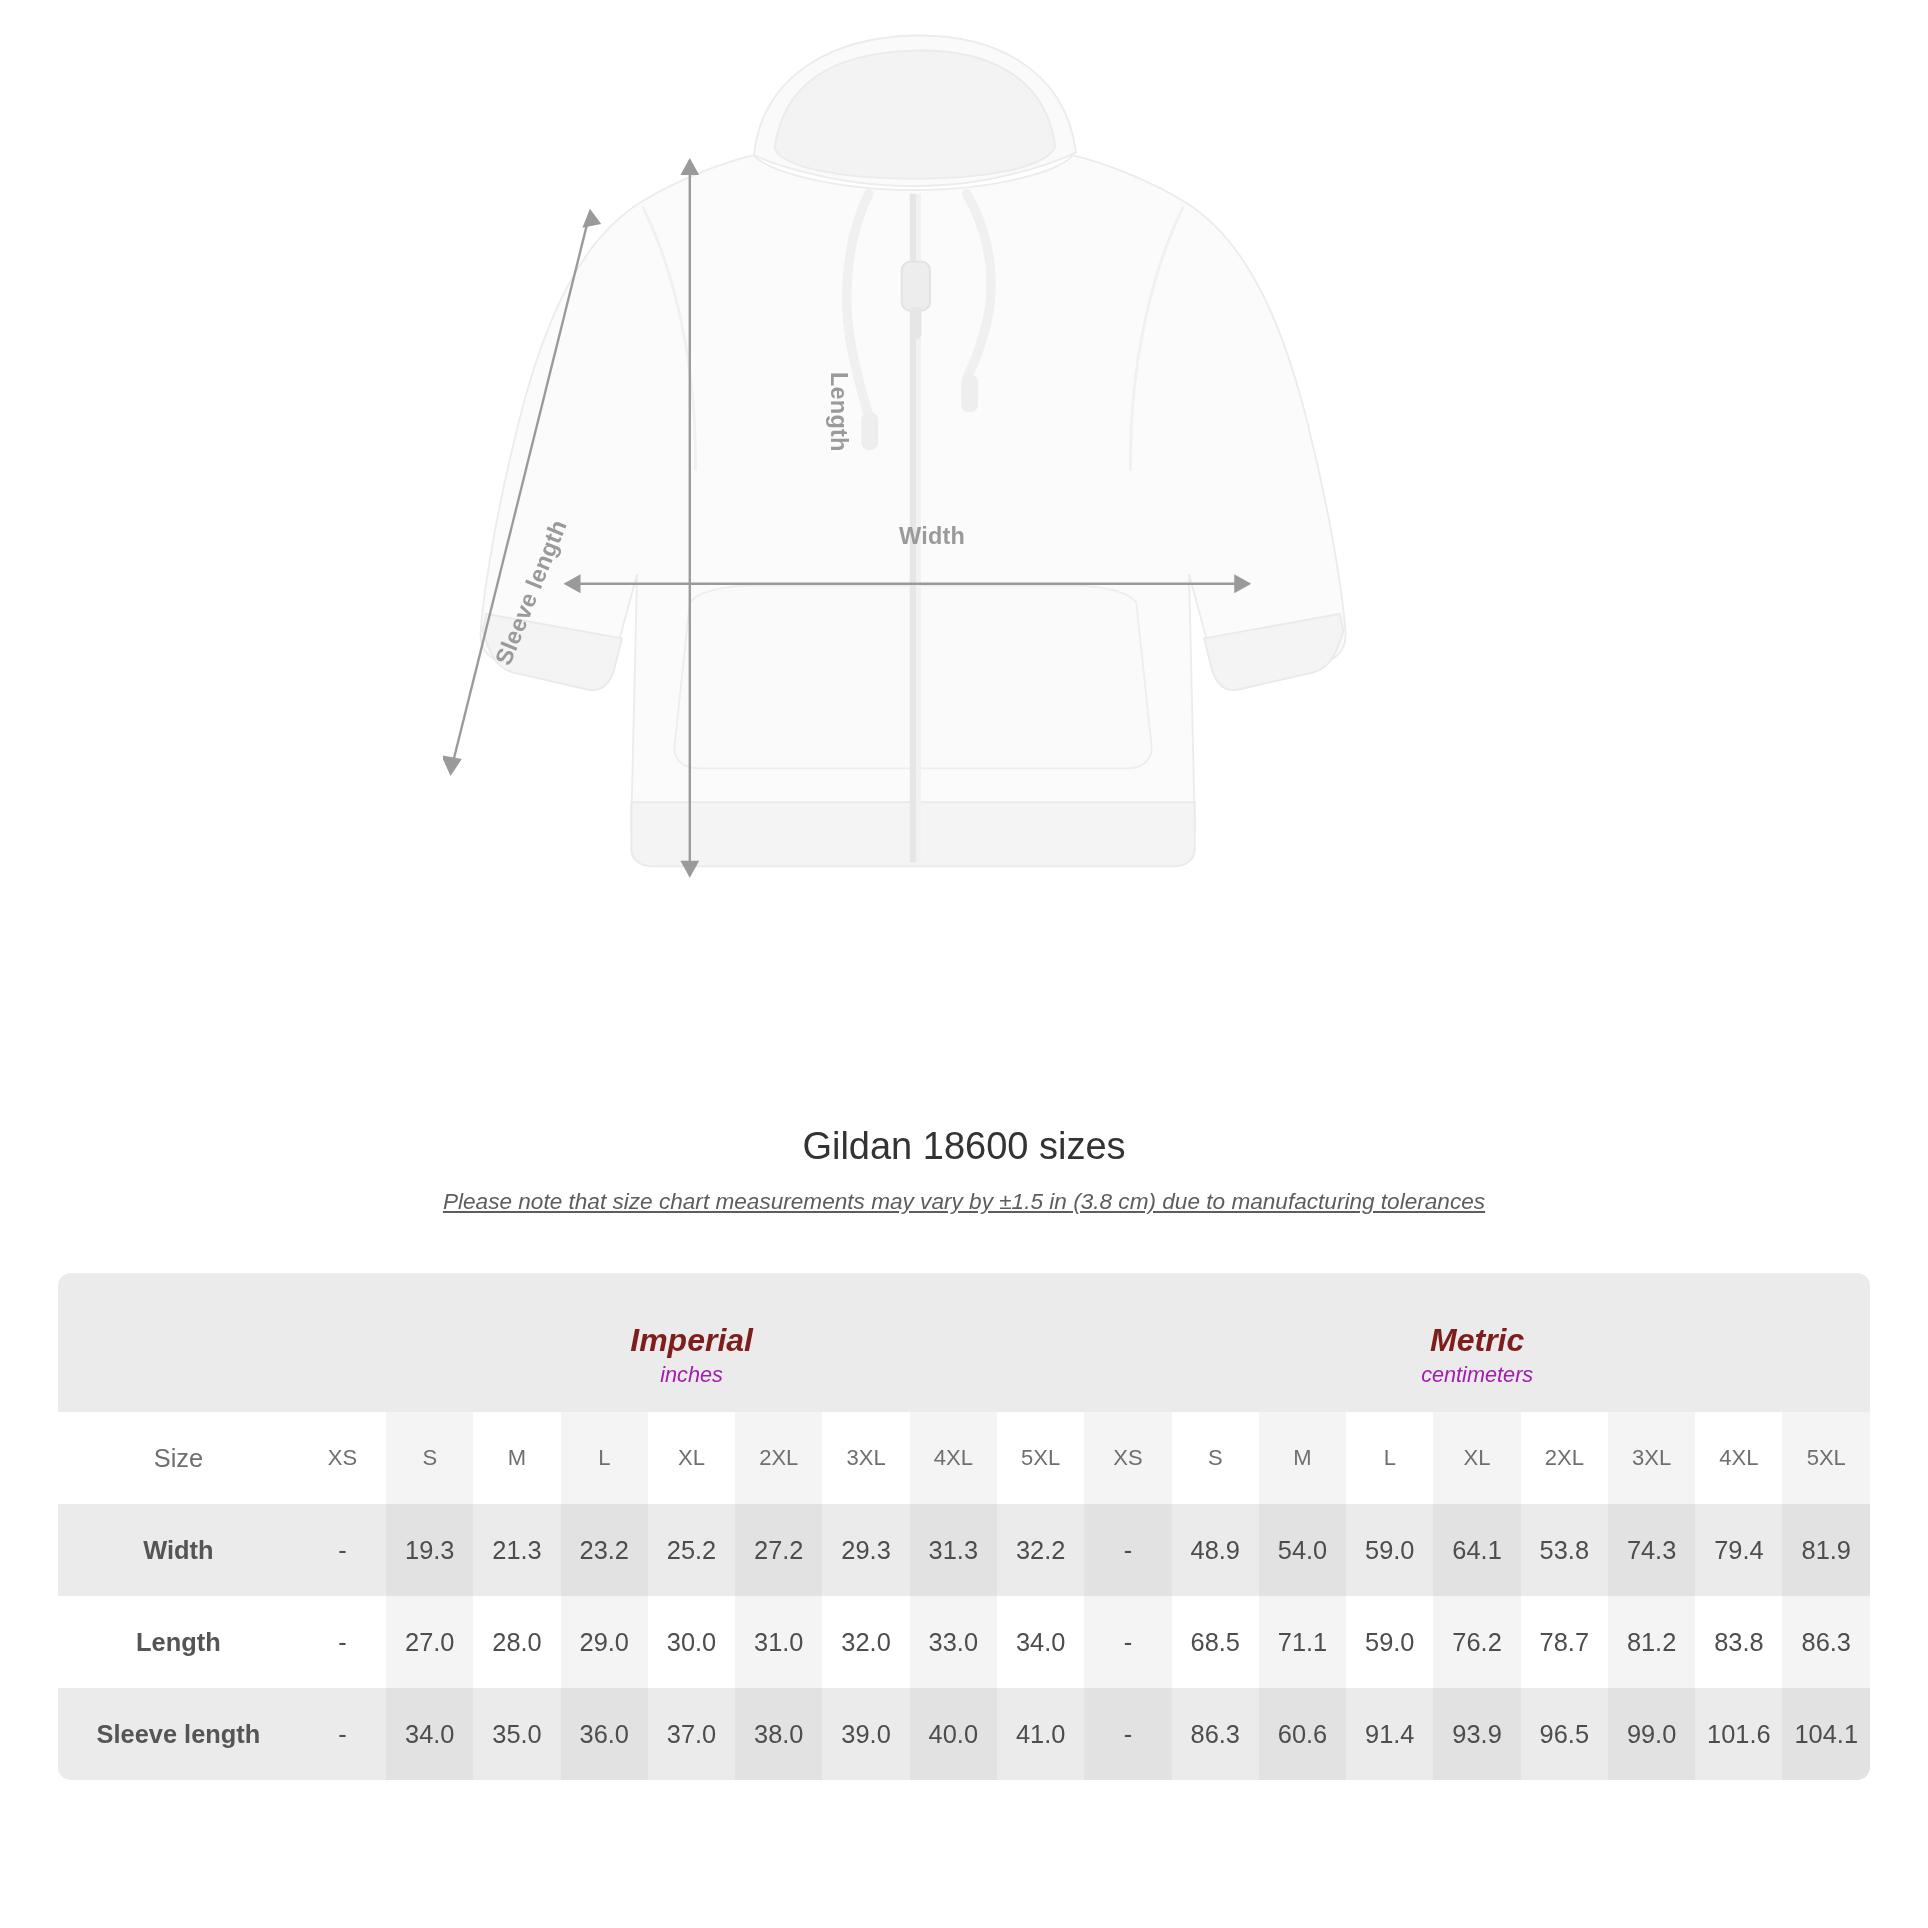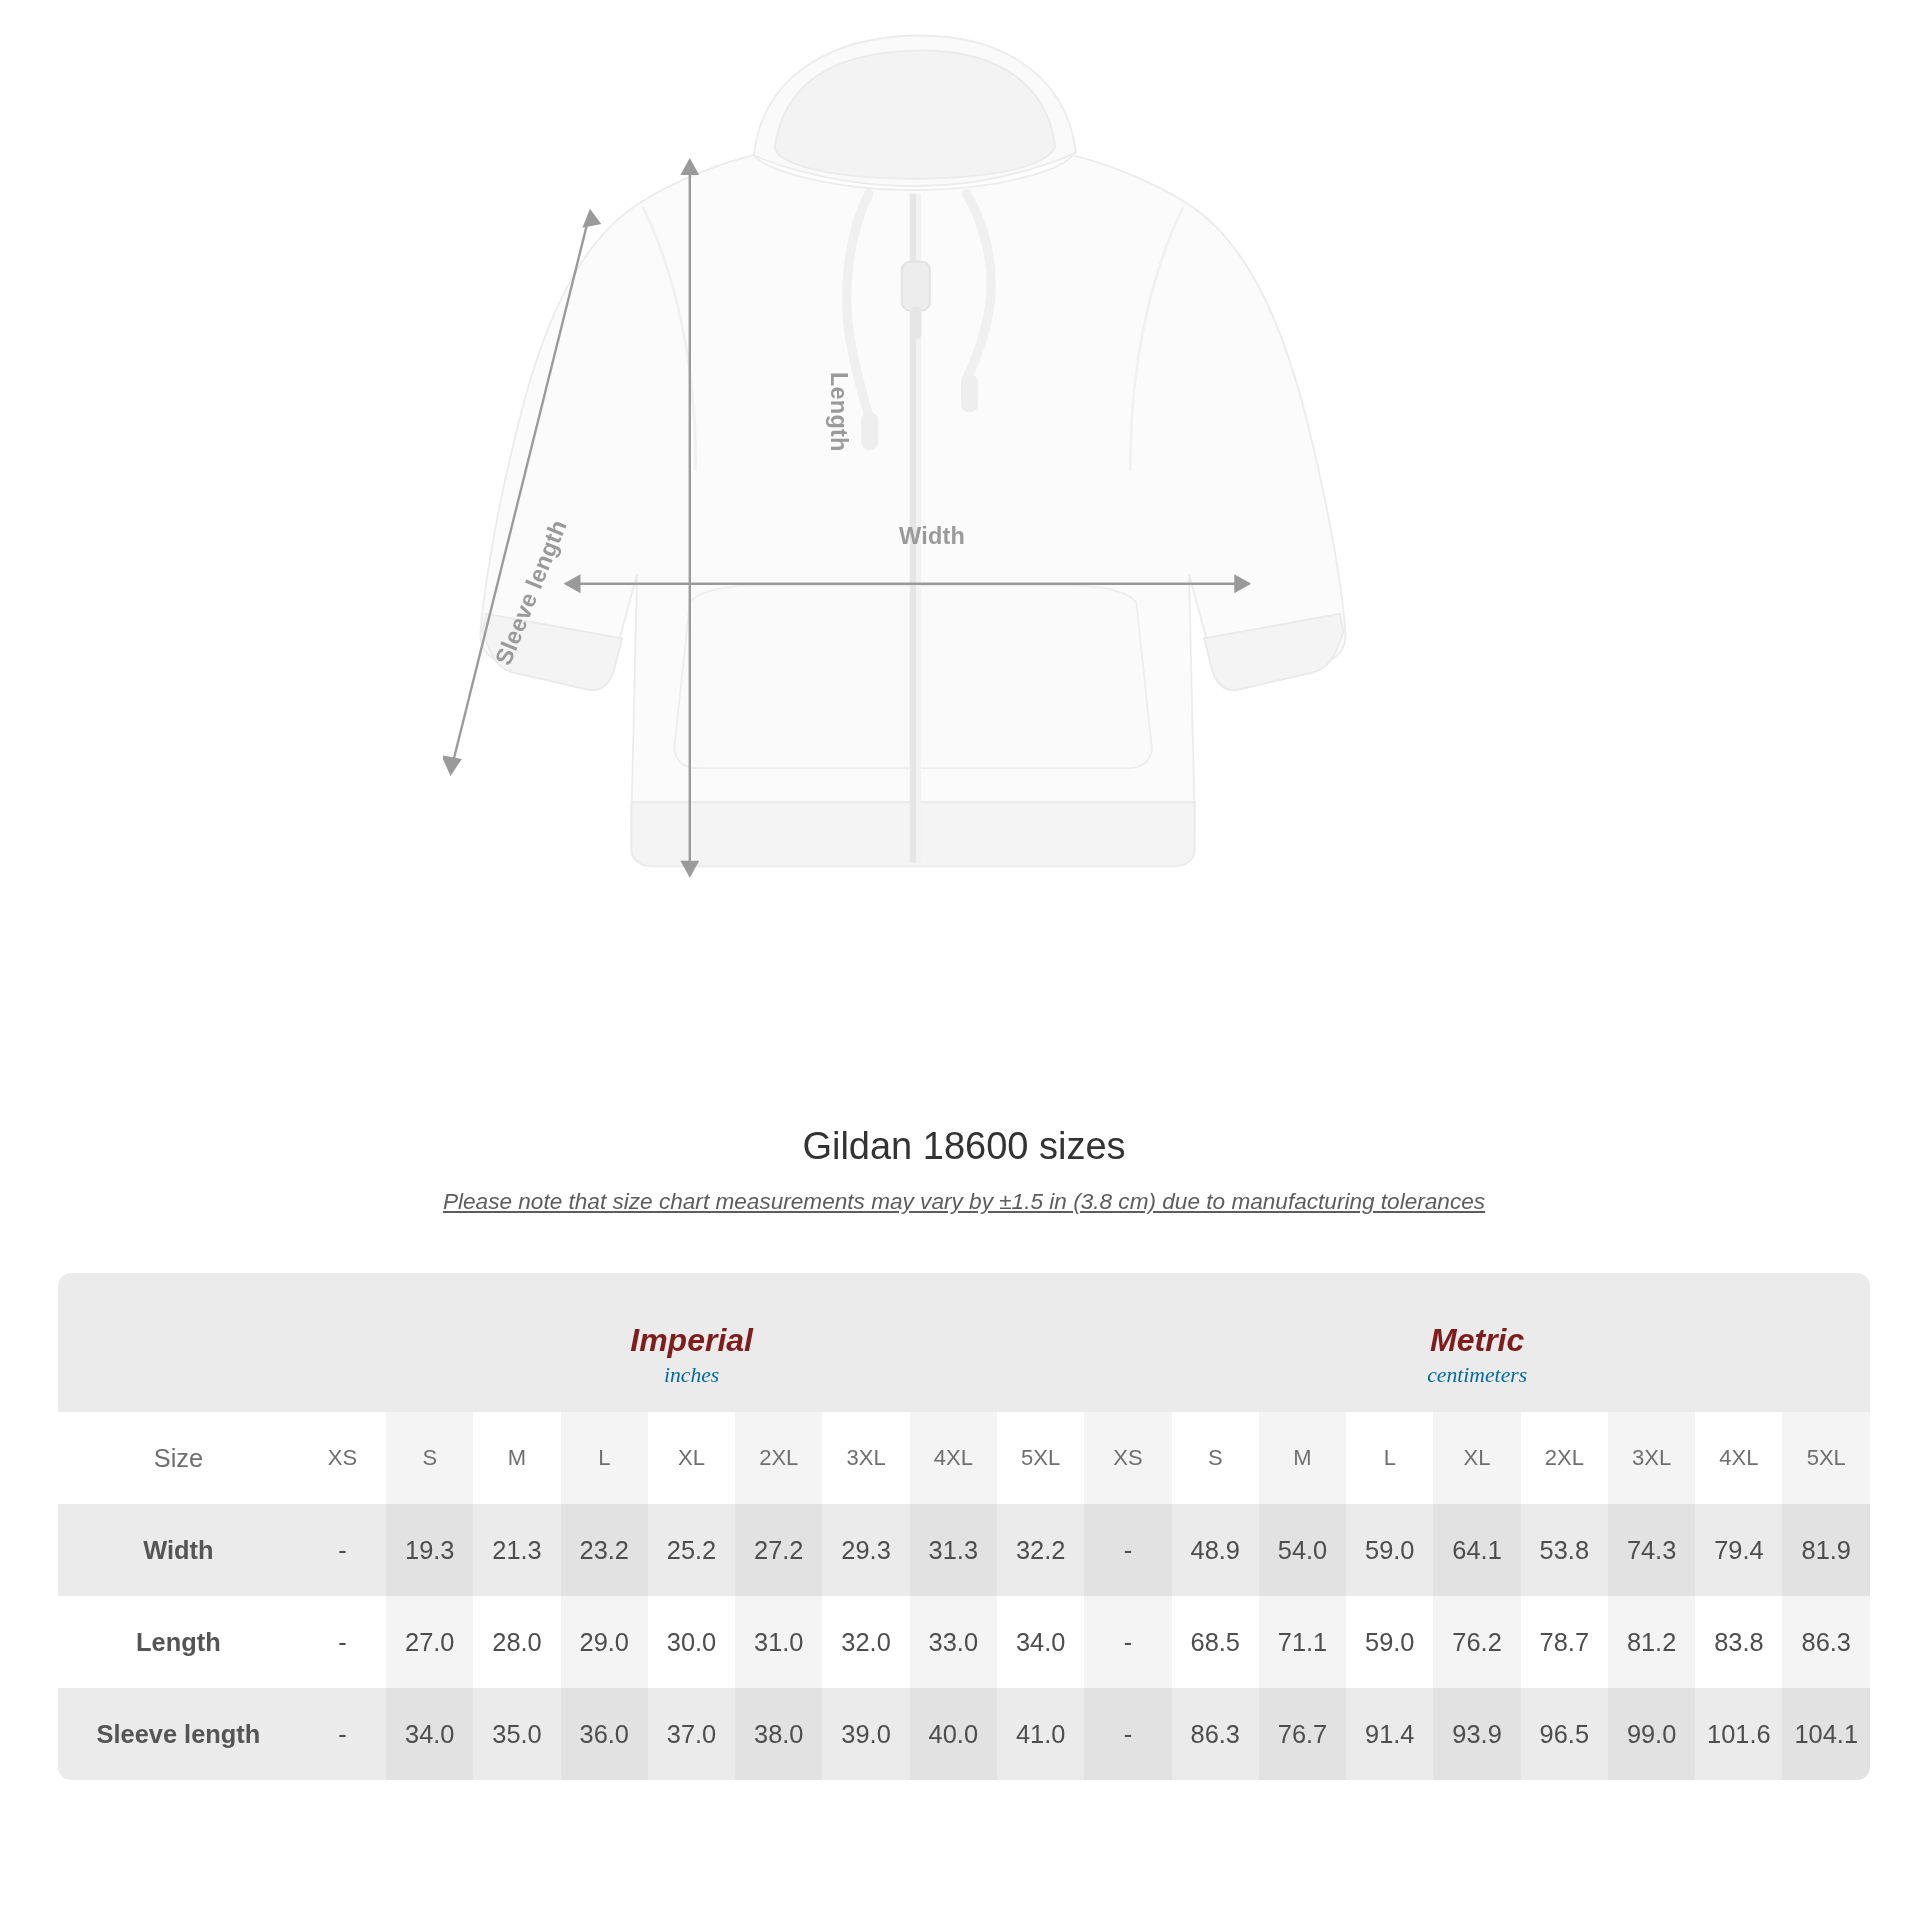--- a/index.html
+++ b/index.html
@@ -108,23 +108,22 @@
     font-size: 32px;
     font-style: italic;
     font-weight: bold;
     color: #7f1d1d;
     line-height: 1.15;
     margin-top: 28px;
   }
   .unit-head .unit-sub {
     font-size: 21.7px;
     font-style: italic;
-    color: #0369a1;
+    color: #a21caf;
     line-height: 1.5;
-    font-family: Liberation Serif, serif;
   }
   .hdr-row td {
     height: 90px;
     font-size: 22px;
     font-weight: bold;
     color: #6f6f6f;
     background: #ffffff;
   }
   .hdr-row td.rowlabel {
     font-size: 25.4px;
@@ -311,21 +310,21 @@
           <td class="cell-alt">34.0</td>
           <td>35.0</td>
           <td class="cell-alt">36.0</td>
           <td>37.0</td>
           <td class="cell-alt">38.0</td>
           <td>39.0</td>
           <td class="cell-alt">40.0</td>
           <td>41.0</td>
           <td class="cell-alt">-</td>
           <td>86.3</td>
-          <td class="cell-alt">76.7</td>
+          <td class="cell-alt">60.6</td>
           <td>91.4</td>
           <td class="cell-alt">93.9</td>
           <td>96.5</td>
           <td class="cell-alt">99.0</td>
           <td>101.6</td>
           <td class="cell-alt">104.1</td>
         </tr>
       </tbody>
     </table>
   </div>

